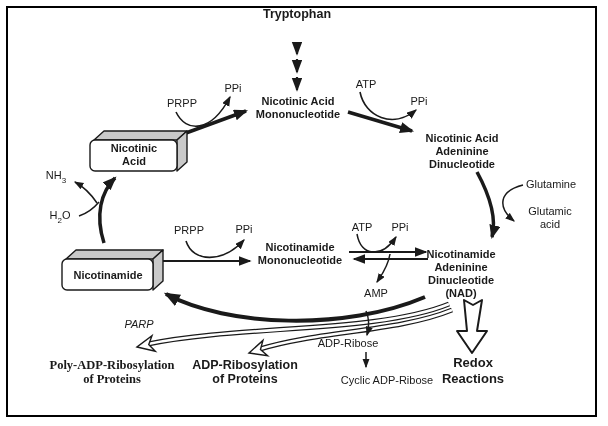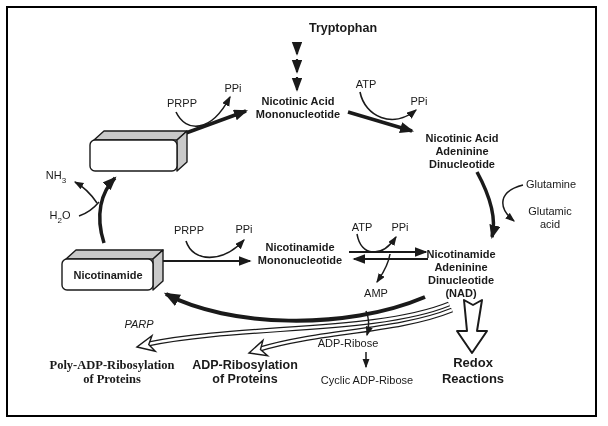--- a/index.html
+++ b/index.html
@@ -83,39 +83,41 @@
       <rect x="90" y="140" width="87" height="31" rx="5" fill="#ffffff"></rect>
     </g>
 
     <g stroke="#1a1a1a" stroke-width="1.4" stroke-linejoin="round">
       <polygon points="66,259 76,250 163,250 153,259" fill="#c9c9c9"></polygon>
       <polygon points="153,259 163,250 163,281 153,290" fill="#c9c9c9"></polygon>
       <rect x="62" y="259" width="91" height="31" rx="5" fill="#ffffff"></rect>
     </g>
   </svg>
 
-  <div class="lbl b big" style="left:297px;top:28px;margin-left:46px;">Tryptophan</div>
+  <div class="lbl b big" style="left:297px;top:14px;">Tryptophan</div>
   <div class="lbl b" style="left:298px;top:108px;">Nicotinic Acid
 Mononucleotide</div>
 
   <div class="lbl" style="left:233px;top:88px;">PPi</div>
   <div class="lbl" style="left:182px;top:103px;">PRPP</div>
   <div class="lbl" style="left:366px;top:84px;">ATP</div>
   <div class="lbl" style="left:419px;top:101px;">PPi</div>
 
   <div class="lbl b" style="left:462px;top:151px;">Nicotinic Acid
 Adeninine
 Dinucleotide</div>
   <div class="lbl" style="left:551px;top:184px;">Glutamine</div>
   <div class="lbl" style="left:550px;top:218px;">Glutamic
 acid</div>
 
   <div class="lbl" style="left:56px;top:178px;"><span>NH</span><sub>3</sub></div>
   <div class="lbl" style="left:60px;top:218px;"><span>H</span><sub>2</sub><span>O</span></div>
 
+  <div class="lbl b" style="left:134px;top:155px;">Nicotinic
+Acid</div>
   <div class="lbl b" style="left:108px;top:275px;">Nicotinamide</div>
 
   <div class="lbl" style="left:189px;top:230px;">PRPP</div>
   <div class="lbl" style="left:244px;top:229px;">PPi</div>
   <div class="lbl b" style="left:300px;top:254px;">Nicotinamide
 Mononucleotide</div>
 
   <div class="lbl" style="left:362px;top:227px;">ATP</div>
   <div class="lbl" style="left:400px;top:227px;">PPi</div>
   <div class="lbl" style="left:376px;top:293px;">AMP</div>
@@ -125,16 +127,16 @@
 Dinucleotide
 (NAD)</div>
 
   <div class="lbl i" style="left:139px;top:324px;">PARP</div>
   <div class="lbl b big" style="left:112px;top:372px;font-family:Liberation Serif, serif;">Poly-ADP-Ribosylation
 of Proteins</div>
   <div class="lbl b big" style="left:245px;top:372px;">ADP-Ribosylation
 of Proteins</div>
 
   <div class="lbl" style="left:348px;top:343px;">ADP-Ribose</div>
-  <div class="lbl" style="left:367px;top:380px;text-align:center;">Cyclic ADP-Ribose</div>
+  <div class="lbl" style="left:387px;top:380px;text-align:center;">Cyclic ADP-Ribose</div>
   <div class="lbl b xl" style="left:473px;top:371px;">Redox
 Reactions</div>
 </div>
 
 </body></html>

